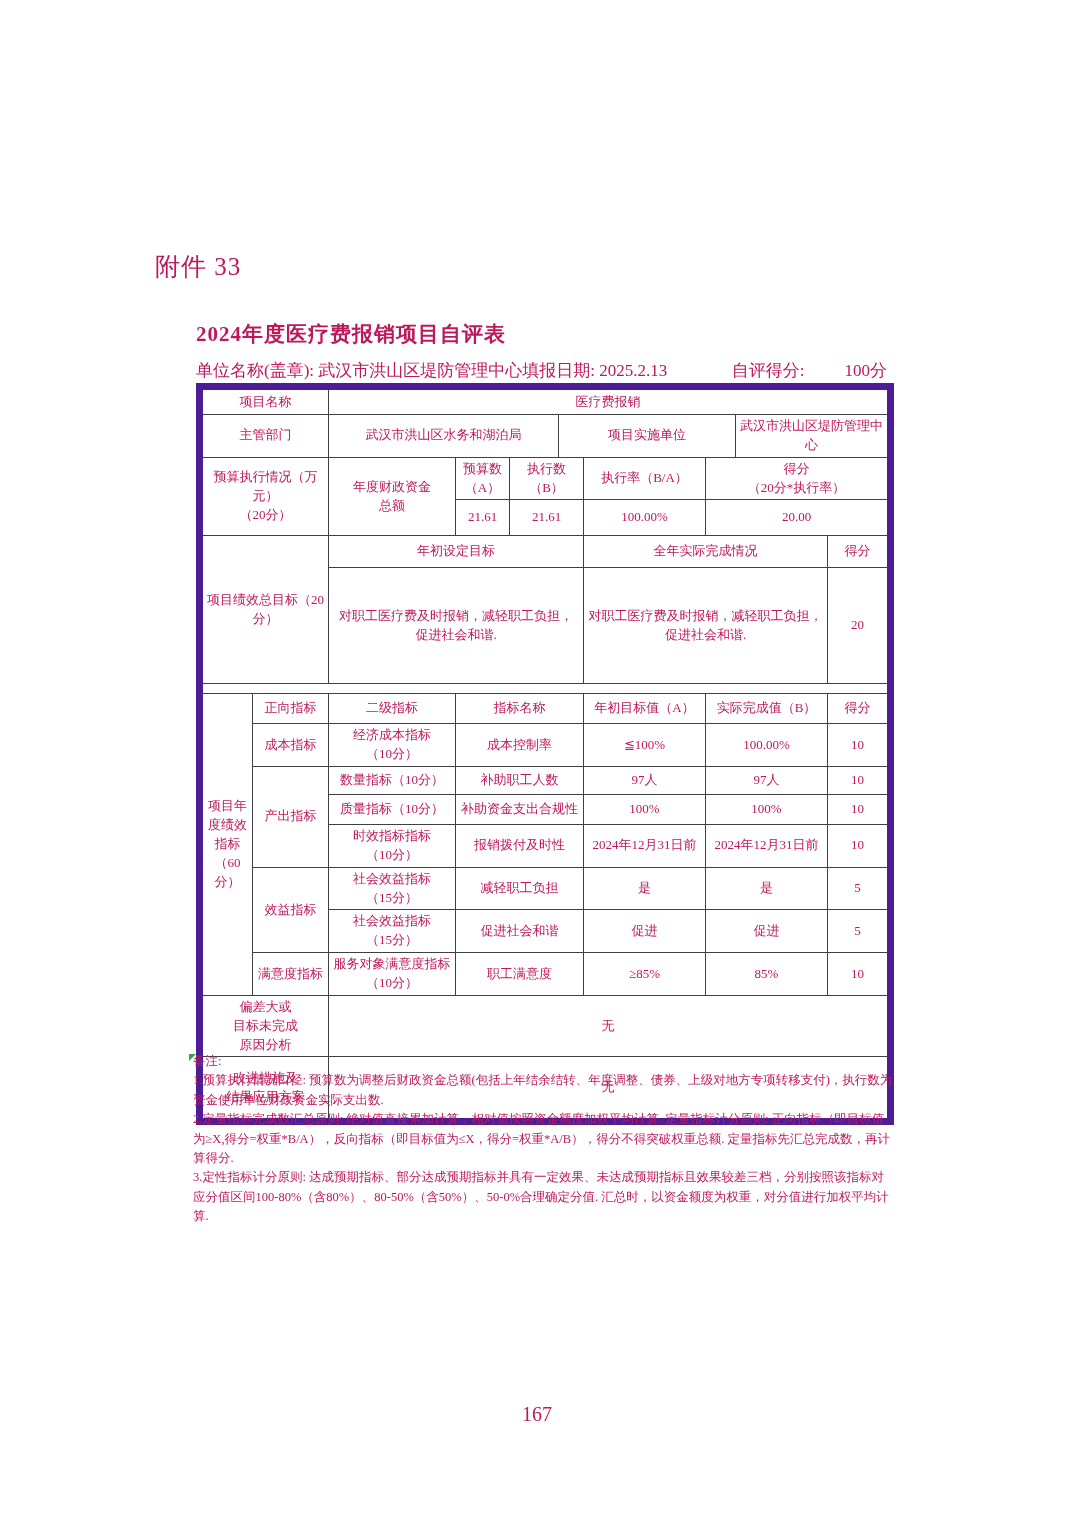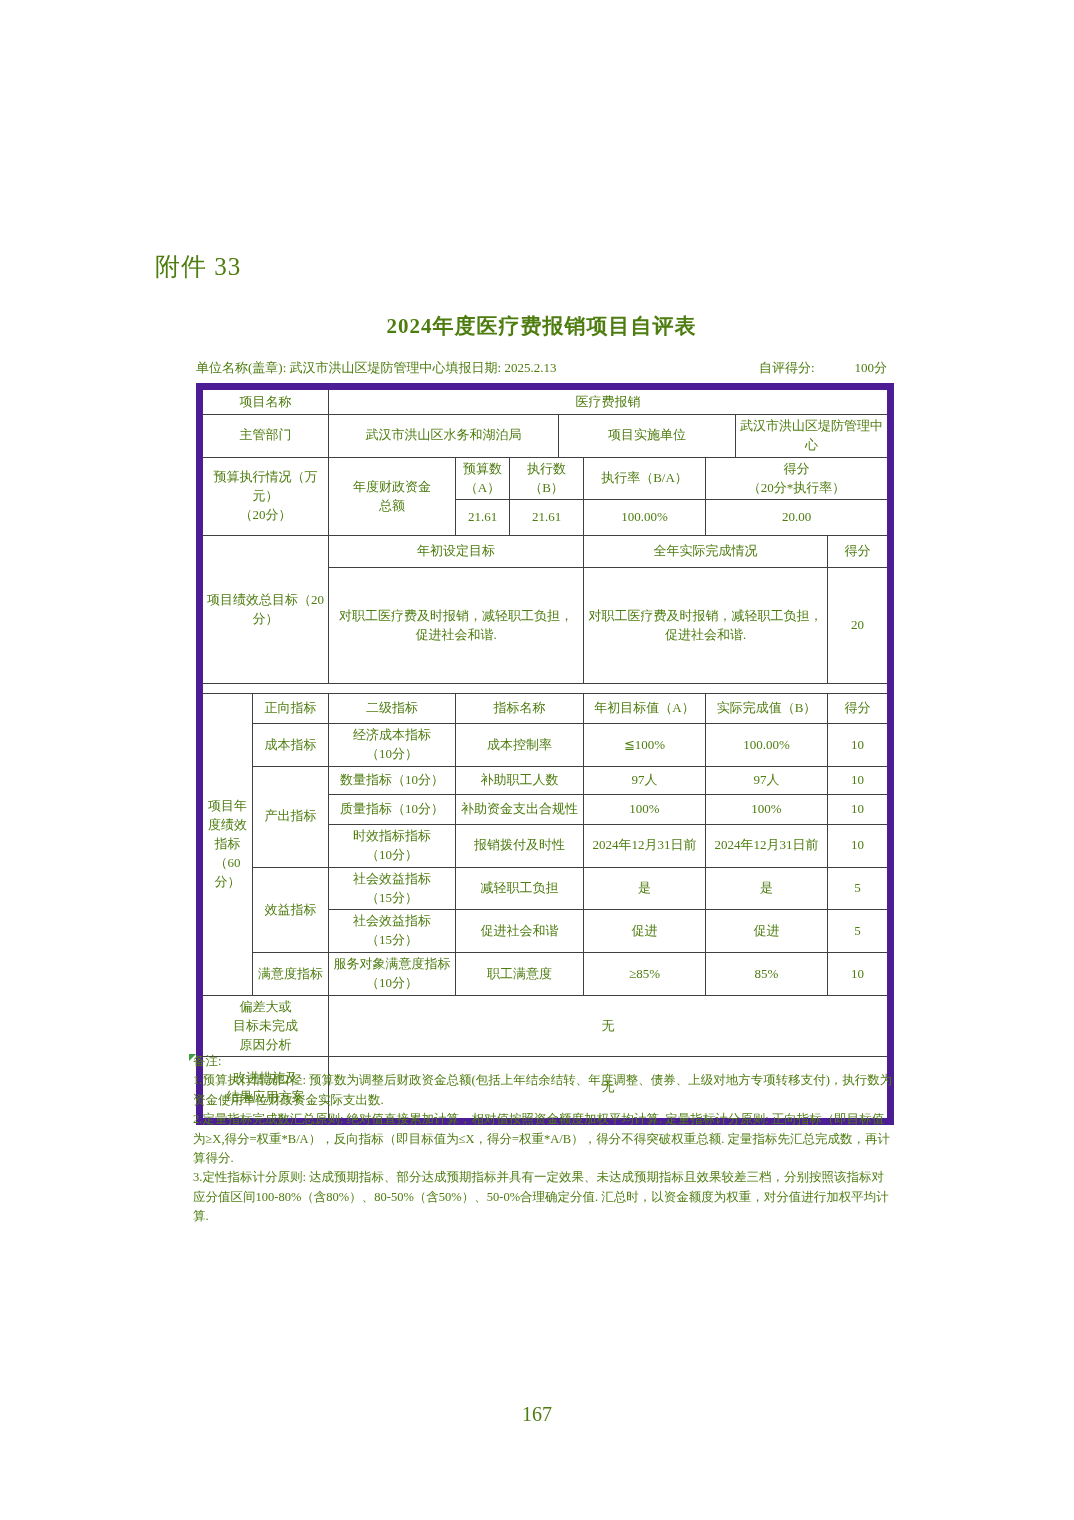--- a/index.html
+++ b/index.html
@@ -1,25 +1,25 @@
 <!DOCTYPE html>
 <html><head>
 <meta charset="utf-8">
 <style>
   html,body{margin:0;padding:0;background:#e8e8e8;}
   .page{
     position:relative;width:1074px;height:1520px;background:#ffffff;
-    font-family:"Liberation Serif","DejaVu Serif",serif;color:#4d7c0f;
+    font-family:"Liberation Serif","DejaVu Serif",serif;color:#be185d;
     margin:0 auto;overflow:hidden;
   }
   .attachment{position:absolute;left:155px;top:250px;font-size:25px;letter-spacing:1px;}
-  .title{position:absolute;left:196px;top:312px;width:691px;text-align:center;
+  .title{position:absolute;left:196px;top:320px;width:691px;text-align:left;
     font-size:21px;font-weight:bold;letter-spacing:1px;}
   .info-line{position:absolute;left:196px;top:359px;width:691px;display:flex;
-    justify-content:space-between;font-size:13px;}
+    justify-content:space-between;font-size:17px;}
   .info-right span{margin-left:40px;}
   table.form{
     position:absolute;left:196px;top:383px;width:691px;border-collapse:collapse;
     table-layout:fixed;border:7px solid #4c1d95;
   }
   table.form td{
     border:1px solid #404040;text-align:center;vertical-align:middle;
     padding:2px 4px;font-size:13px;line-height:1.45;overflow:hidden;
     word-break:break-all;
   }

